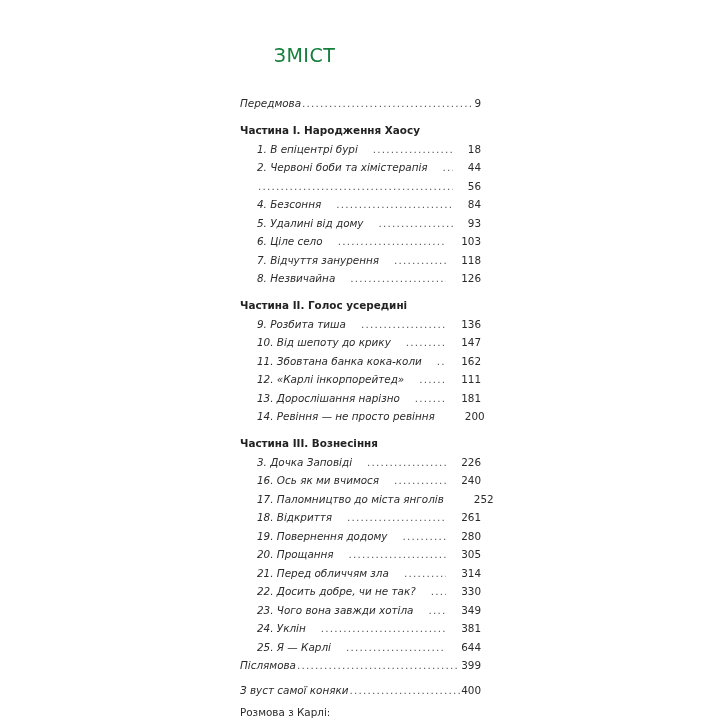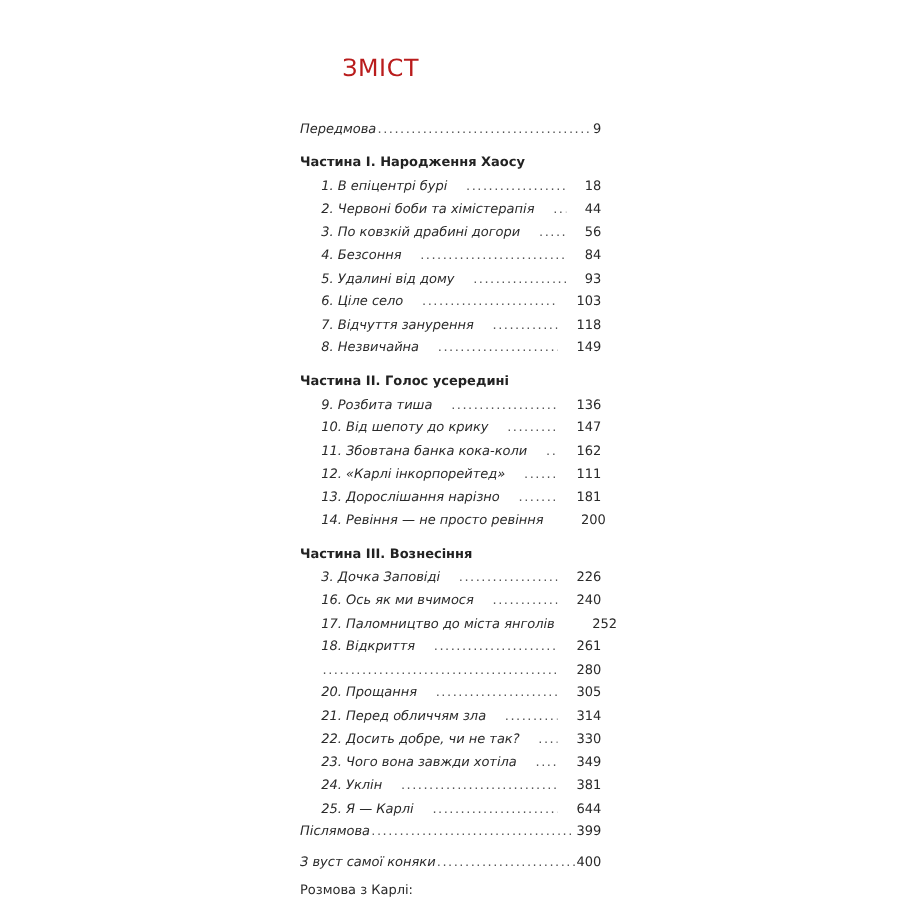--- a/index.html
+++ b/index.html
@@ -2,21 +2,21 @@
 <html><head>
 <meta charset="utf-8">
 <style>
   html, body { margin: 0; padding: 0; }
   body {
     width: 720px; height: 720px; background: #ffffff; position: relative; overflow: hidden;
     font-family: "DejaVu Sans", sans-serif; color: #2a2a2a;
   }
   .title {
     position: absolute; left: 0; width: 609px; top: 44px; text-align: center;
-    font-size: 19px; letter-spacing: 0.5px; color: #b91c1c;
+    font-size: 19px; letter-spacing: 0.5px; color: #15803d;
   }
   .toc { position: absolute; left: 240px; width: 241px; top: 94px; font-size: 10.4px; }
   .row { position: relative; display: flex; align-items: baseline; height: 18.5px; line-height: 18.5px; white-space: nowrap; }
   .row.sub { padding-left: 17px; gap: 14px; }
   .row .lbl { flex: 0 0 auto; font-style: italic; }
   .row .dots { flex: 1 1 auto; overflow: hidden; color: #555; margin: 0 1px; letter-spacing: 1.2px; }
   .row .dots::before { content: "......................................................................................................................"; }
   .row .pg { flex: 0 0 auto; }
   .part { font-weight: bold; height: 19px; line-height: 19px; margin-top: 8px; color: #222; }
   .plain { height: 15px; line-height: 15px; margin-top: 6px; text-align: right; }
@@ -39,21 +39,20 @@
       <span class="lbl">1. В епіцентрі бурі</span>
       <span class="dots"></span>
       <span class="pg">18</span>
     </div>
   <div class="row sub">
       <span class="lbl">2. Червоні боби та хімістерапія</span>
       <span class="dots"></span>
       <span class="pg">44</span>
     </div>
   <div class="row sub">
-      <span class="lbl">3. По ковзкій драбині догори</span>
       <span class="dots"></span>
       <span class="pg">56</span>
     </div>
   <div class="row sub">
       <span class="lbl">4. Безсоння</span>
       <span class="dots"></span>
       <span class="pg">84</span>
     </div>
   <div class="row sub">
       <span class="lbl">5. Удалині від дому</span>
@@ -66,21 +65,21 @@
       <span class="pg">103</span>
     </div>
   <div class="row sub">
       <span class="lbl">7. Відчуття занурення</span>
       <span class="dots"></span>
       <span class="pg">118</span>
     </div>
   <div class="row sub">
       <span class="lbl">8. Незвичайна</span>
       <span class="dots"></span>
-      <span class="pg">149</span>
+      <span class="pg">126</span>
     </div>
 
   <div class="row part">Частина II.  Голос усередині</div>
   <div class="row sub">
       <span class="lbl">9. Розбита тиша</span>
       <span class="dots"></span>
       <span class="pg">136</span>
     </div>
   <div class="row sub">
       <span class="lbl">10. Від шепоту до крику</span>
@@ -123,20 +122,21 @@
       <span class="lbl">17. Паломництво до міста янголів</span>
       <span class="dots"></span>
       <span class="pg">252</span>
     </div>
   <div class="row sub">
       <span class="lbl">18. Відкриття</span>
       <span class="dots"></span>
       <span class="pg">261</span>
     </div>
   <div class="row sub">
+      <span class="lbl">19. Повернення додому</span>
       <span class="dots"></span>
       <span class="pg">280</span>
     </div>
   <div class="row sub">
       <span class="lbl">20. Прощання</span>
       <span class="dots"></span>
       <span class="pg">305</span>
     </div>
   <div class="row sub">
       <span class="lbl">21. Перед обличчям зла</span>

